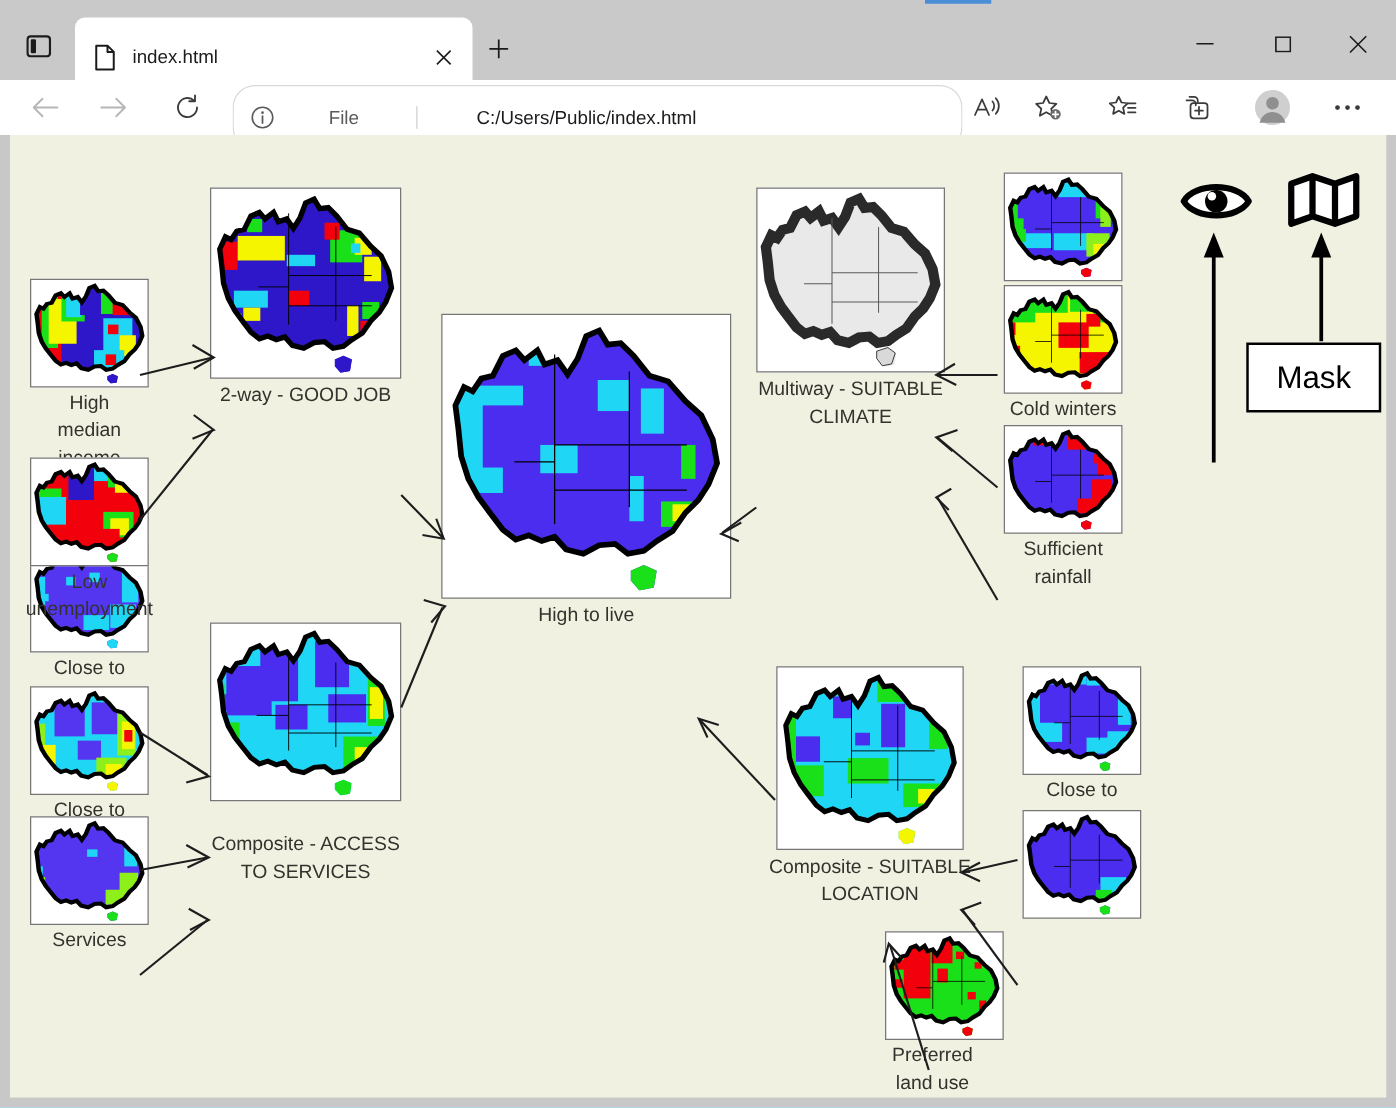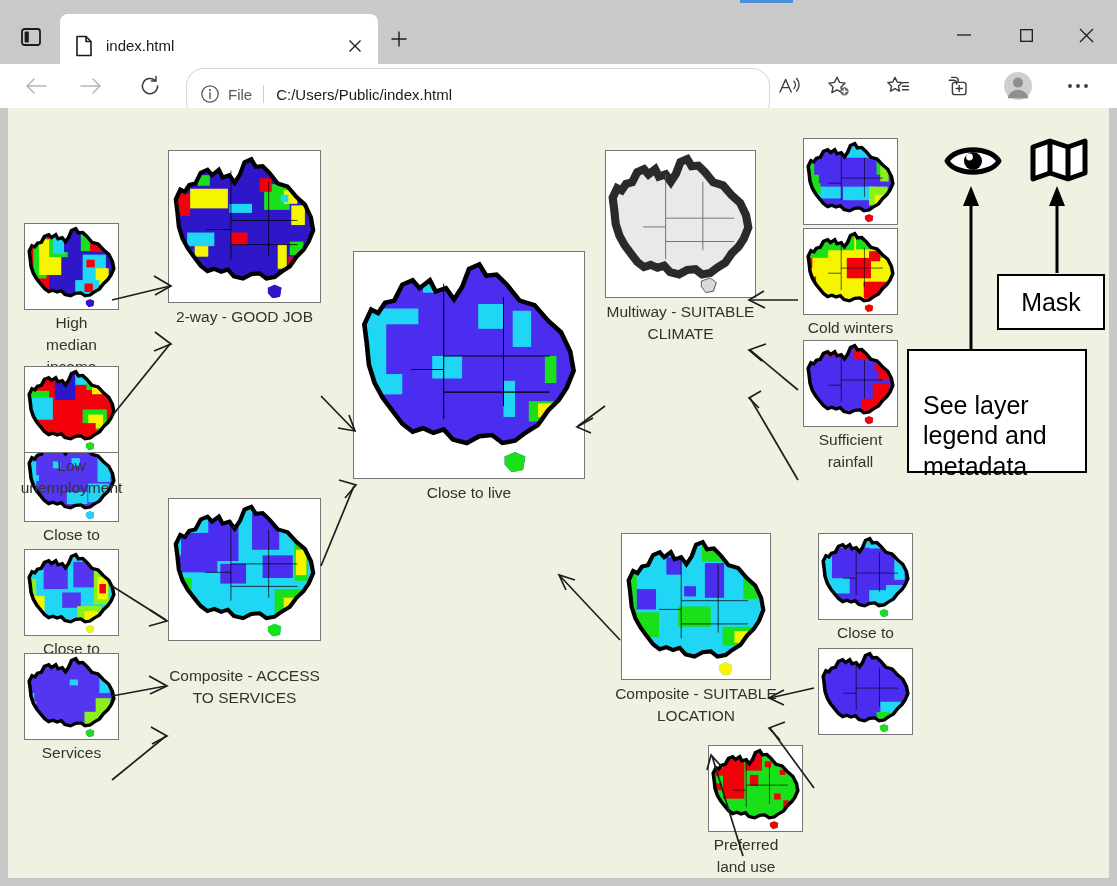--- a/index.html
+++ b/index.html
@@ -39,20 +39,21 @@
 
   
   .toolbar { position:absolute; left:0; top:64px; width:1117px; height:44px; background:#ffffff; }
   .tbicon { position:absolute; top:66px; width:40px; height:40px; display:flex; align-items:center; justify-content:center; border-radius:4px; }
   .tbicon.back { left:16px; } .tbicon.fwd { left:71px; } .tbicon.reload { left:130px; }
   .omnibox {
     position:absolute; left:186px; top:68px; width:584px; height:52px;
     background:#ffffff; border-radius:18px;
     display:flex; align-items:center; padding-left:14px;
     box-shadow:0 0 0 1px #d9d9d9 inset;
+    gap:35px;
   }
   .omni-info { width:20px; height:20px; margin-right:8px; flex:0 0 auto; }
   .omni-file { font-size:15px; color:#5a5a5a; margin-right:11px; }
   .omni-sep { width:1px; height:18px; background:#cfcfcf; margin-right:12px; }
   .omni-url { font-size:15px; color:#1b1b1b; white-space:nowrap; }
   .tbicon.read   { left:770px; }
   .tbicon.fav    { left:818px; }
   .tbicon.favlist{ left:878px; }
   .tbicon.coll   { left:938px; }
   .tbicon.prof   { left:998px; }
@@ -482,21 +483,21 @@
               <rect x="7600" y="6600" width="1400" height="900" fill="#19e019"></rect>
               <rect x="8000" y="6700" width="700" height="600" fill="#f5f500"></rect>
               <rect x="6400" y="8800" width="1100" height="1000" fill="#19e019"></rect>
             </g>
             <use href="#auOutline" transform="scale(100)" fill="none" stroke="#000" stroke-width="0.02"></use>
             <g stroke="#000" stroke-width="0.45" fill="none">
               <path d="M39,14 L39,52 M39,52 L25,52 M39,52 L39,74 M65,20 L65,46 M39,46 L85,46 M65,46 L65,68 M39,62 L85,62"></path>
             </g>
           </svg>
         </div>
-        <div class="caption wide" style="top:231px;">Close to live</div>
+        <div class="caption wide" style="top:231px;">High to live</div>
       </div>
 
       <div class="node layer-cap" style="left:795px; top:30px; width:95px;">
         <div class="mapbox" style="width:95px; height:87px;">
           <svg viewBox="0 0 100 100" preserveAspectRatio="none">
             <g clip-path="url(#auClip)" transform="scale(0.01)">
               <rect width="10000" height="10000" fill="#4b2df0"></rect>
               <rect x="0" y="1800" width="1100" height="2800" fill="#19e019"></rect>
               <rect x="0" y="4200" width="1600" height="1600" fill="#19e019"></rect>
               <rect x="1000" y="5600" width="3000" height="1400" fill="#20d6f5"></rect>
@@ -702,21 +703,16 @@
         <svg viewBox="0 0 58 44">
           <path d="M3,9 L20,3 L38,9 L55,3 L55,35 L38,41 L20,35 L3,41 Z" fill="#fff" stroke="#000" stroke-width="5" stroke-linejoin="round"></path>
           <path d="M20,3 L20,35 M38,9 L38,41" stroke="#000" stroke-width="5"></path>
         </svg>
       </div>
 
       <div class="callout" style="left:989px; top:166px; width:108px; height:56px;">
         <span>Mask</span>
       </div>
 
-      <div class="callout multiline" style="left:899px; top:241px; width:180px; height:124px; white-space:pre-line;">
-        <span>See layer
-legend and
-metadata</span>
-      </div>
 
     </div>
   </div>
 </div>
 
 </body></html>

